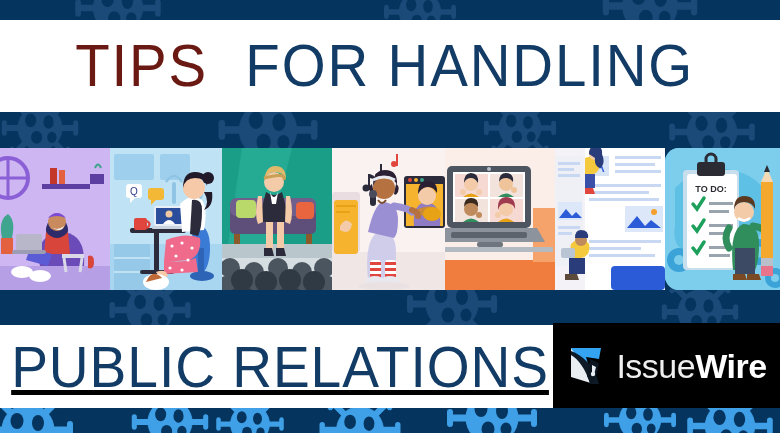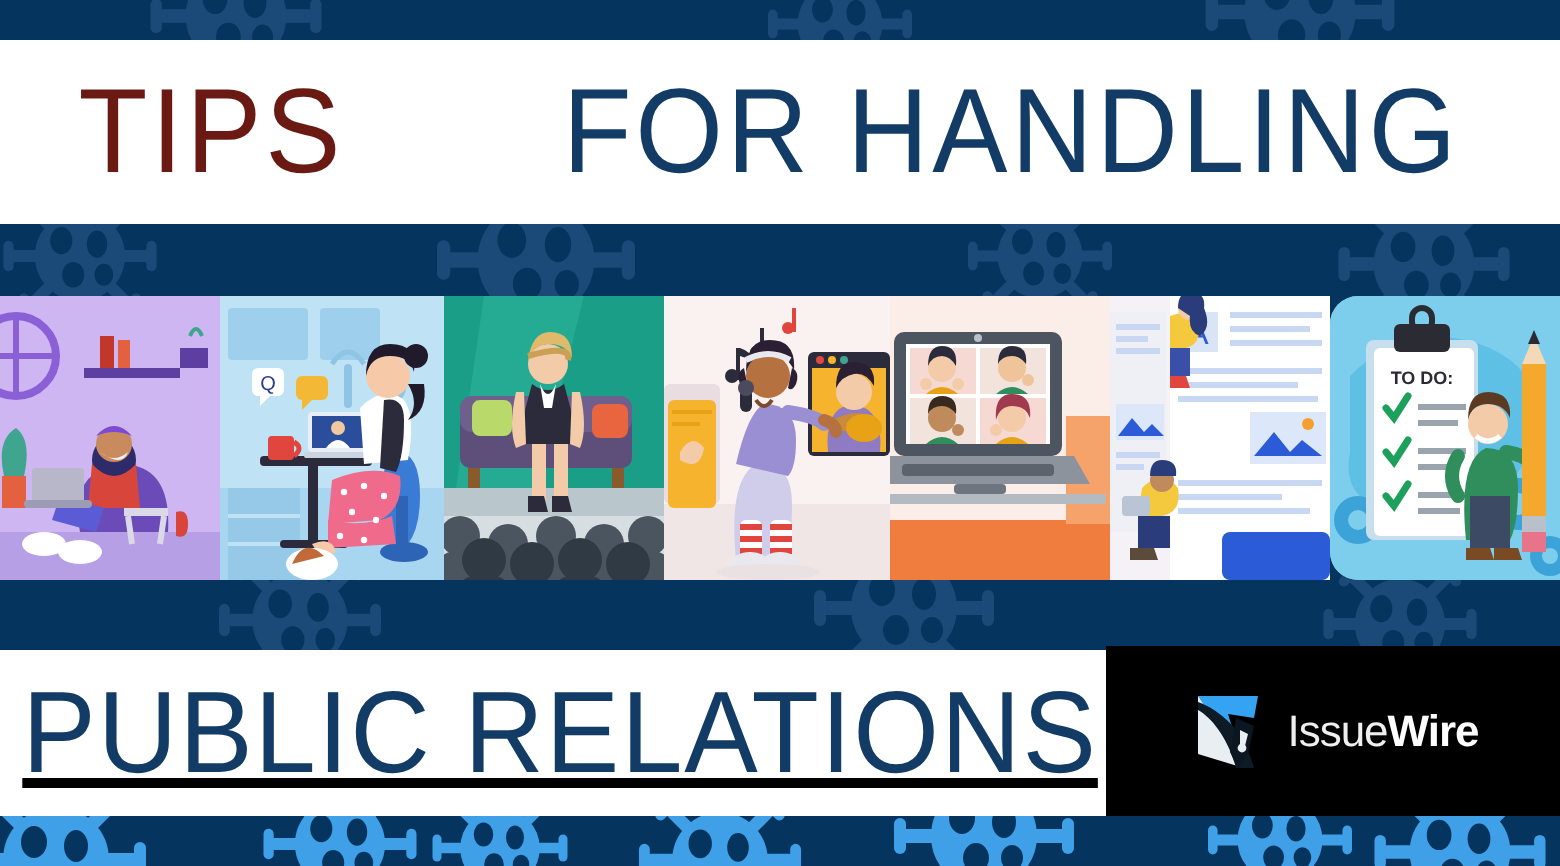--- a/index.html
+++ b/index.html
@@ -11,36 +11,36 @@
   .virusbg svg{display:block;}
 
   
   .band{position:absolute;left:0;width:780px;background:#FFFFFF;}
   .band-top{top:20px;height:92px;}
   .band-bottom{top:325px;height:83px;}
 
   
   .headline{position:absolute;left:0;top:20px;width:780px;height:92px;
             display:flex;align-items:center;justify-content:center;
-            letter-spacing:2px;white-space:nowrap;gap:36px;}
+            letter-spacing:2px;white-space:nowrap;}
   .headline .t{font-family:"Liberation Sans",sans-serif;font-size:60px;font-weight:400;
               line-height:1;transform:scaleX(.94);transform-origin:center;}
   .t-accent{color:#6B1A13;}
   .t-main{color:#123C66;}
 
   .subline{position:absolute;left:0;top:325px;width:560px;height:83px;
            display:flex;align-items:center;justify-content:center;white-space:nowrap;text-decoration:underline;}
   .subline .t{font-size:58px;color:#123C66;letter-spacing:1px;line-height:1;
               transform:scaleX(.95);transform-origin:center;}
 
   
   .logobox{position:absolute;left:553px;top:323px;width:227px;height:85px;background:#000;
            display:flex;align-items:center;justify-content:center;gap:4px;}
   .logo-mark{width:46px;height:46px;flex:0 0 auto;}
-  .logo-text{font-size:22px;color:#fff;letter-spacing:-.5px;line-height:1;}
+  .logo-text{font-size:34px;color:#fff;letter-spacing:-.5px;line-height:1;}
   .logo-text .w{font-weight:700;}
   .logo-text .i{font-weight:400;color:#efefef;}
 
   
   .strip{position:absolute;left:0;top:148px;width:780px;height:142px;display:flex;overflow:hidden;}
   .panel{position:relative;height:142px;overflow:hidden;flex:0 0 auto;}
   .p1{width:110px;background:#CDB6F2;}
   .p2{width:112px;background:#BFE2F5;}
   .p3{width:110px;background:#1FA58E;}
   .p4{width:113px;background:#FAF2F1;}

